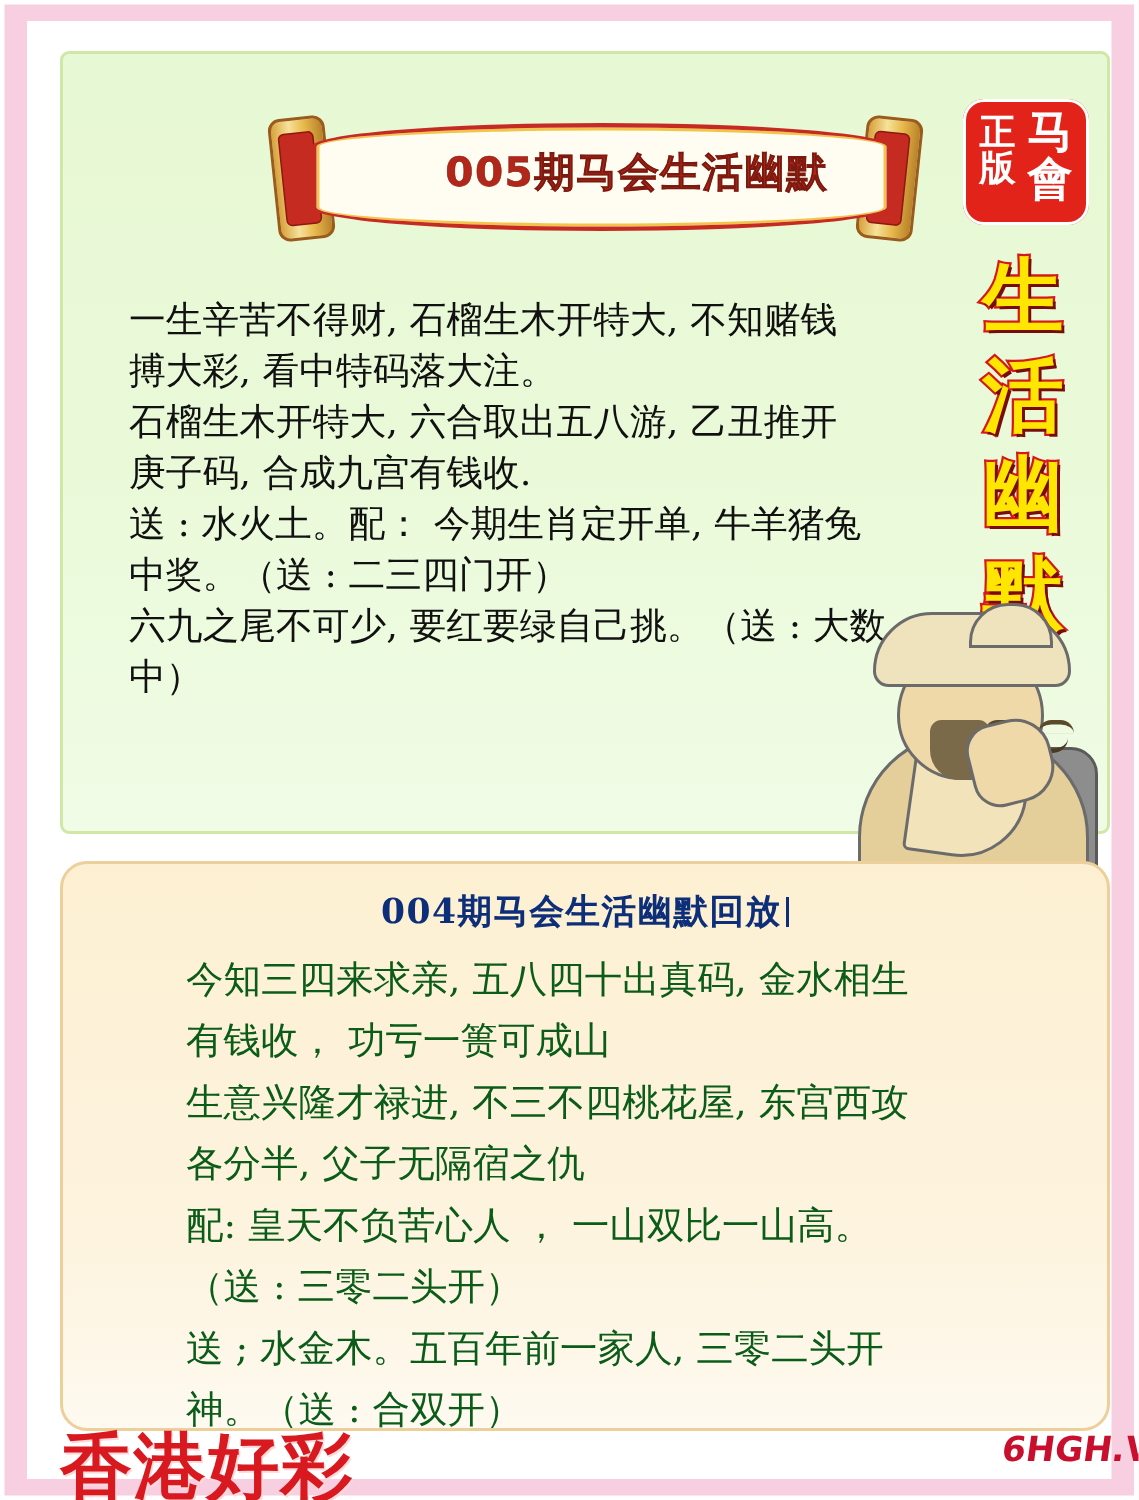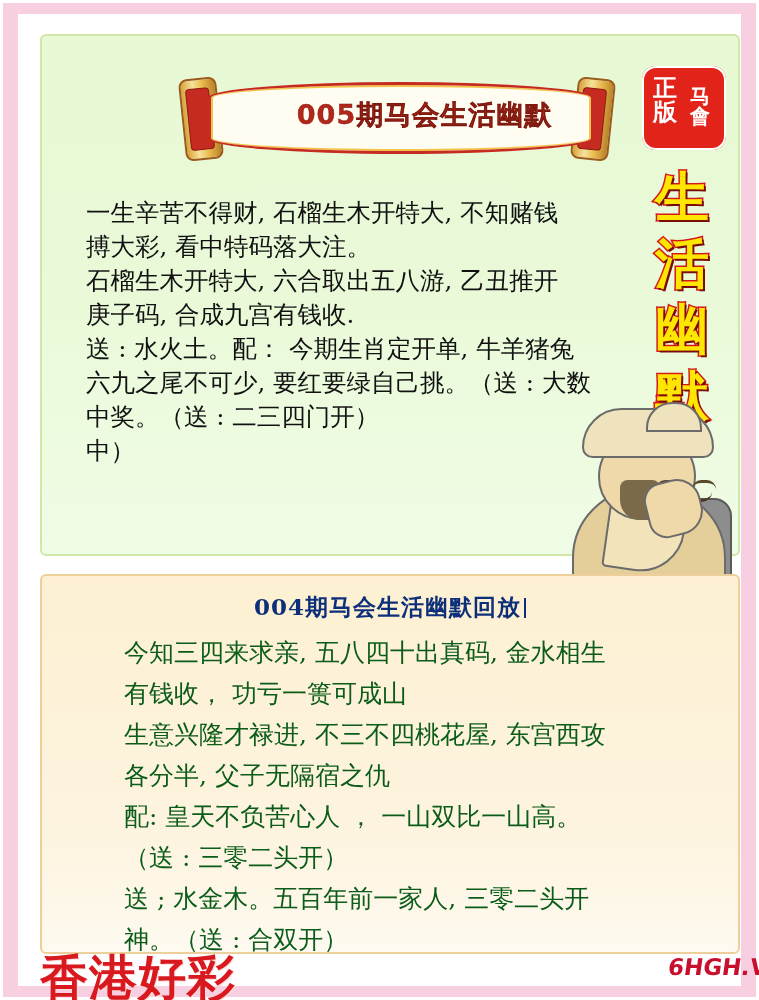--- a/index.html
+++ b/index.html
@@ -137,21 +137,21 @@
     color: #ffffff;
     font-family: "DejaVu Serif", serif;
     font-weight: bold;
     text-align: center;
     line-height: 1.02;
   }
   #seal-left {
     left: 8px; top: 10px; width: 30px; font-size: 24px;
   }
   #seal-right {
-    right: 8px; top: 20px; width: 36px; font-size: 20px;
+    right: 8px; top: 8px; width: 36px; font-size: 30px;
   }
 
   
   #vertical-title {
     position: absolute;
     left: 616px;
     top: 150px;
     width: 96px;
     text-align: center;
     font-family: "DejaVu Serif", serif;
@@ -252,21 +252,21 @@
   
   #bottom-panel {
     position: absolute;
     left: 22px;
     top: 560px;
     width: 700px;
     height: 380px;
     background: #fdf1d8;
     background: linear-gradient(to bottom, #fdf0d2 0%, #fdf4e0 70%, #fefaf0 100%);
     border: 2px solid #eccf9a;
-    border-radius: 6px;
+    border-radius: 18px;
     box-sizing: border-box;
     overflow: hidden;
   }
   #bottom-title {
     position: absolute;
     left: 0; right: 0;
     top: 16px;
     text-align: center;
     font-family: "DejaVu Serif", serif;
     font-size: 23px;
@@ -346,22 +346,22 @@
         <div id="banner-title">005期马会生活幽默</div>
       </div>
     </div>
 
     <div id="top-verse">
       <p>一生辛苦不得财, 石榴生木开特大, 不知赌钱</p>
       <p>搏大彩, 看中特码落大注。</p>
       <p>石榴生木开特大, 六合取出五八游, 乙丑推开</p>
       <p>庚子码, 合成九宫有钱收.</p>
       <p>送 : 水火土。配： 今期生肖定开单, 牛羊猪兔</p>
+      <p>中奖。（送 : 二三四门开）</p>
       <p>六九之尾不可少, 要红要绿自己挑。（送 : 大数</p>
-      <p>中奖。（送 : 二三四门开）</p>
       <p>中）</p>
     </div>
   </div>
 
   <div id="seal">
     <div class="seal-col" id="seal-left">正版</div>
     <div class="seal-col" id="seal-right">马會</div>
   </div>
 
   <div id="vertical-title">

